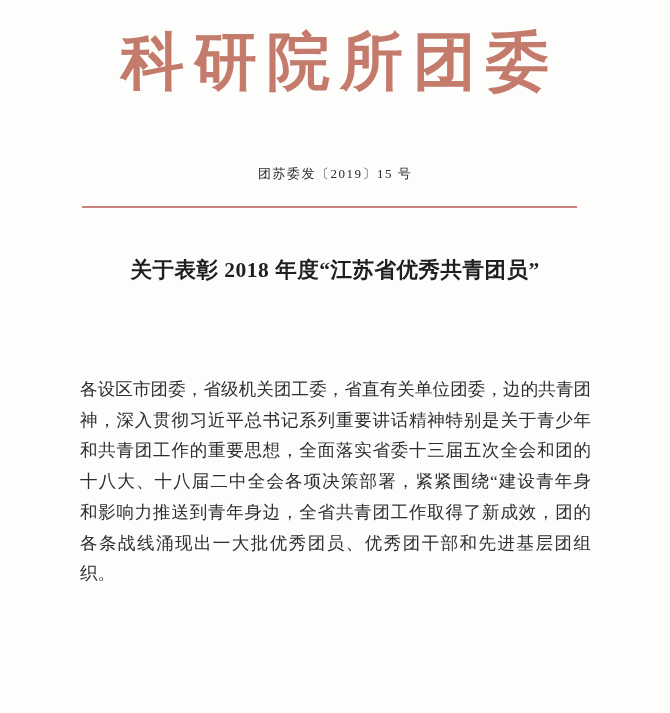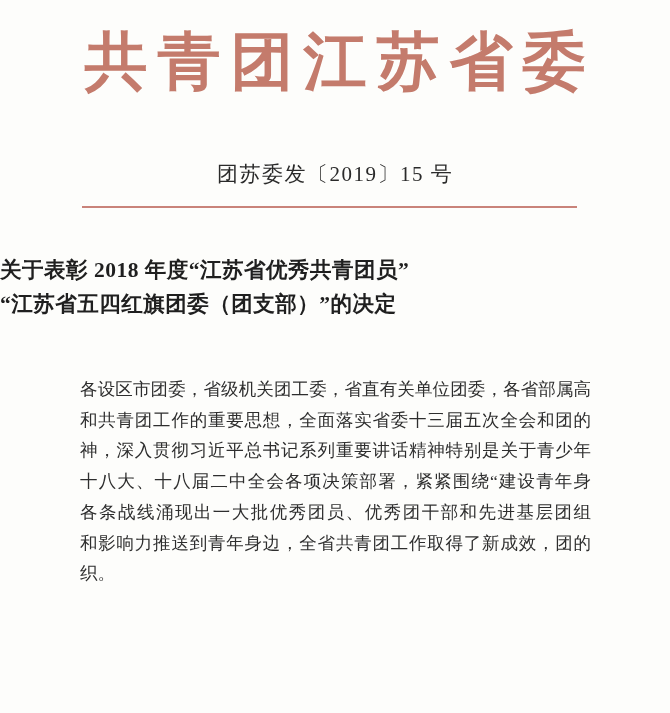--- a/index.html
+++ b/index.html
@@ -21,37 +21,38 @@
     letter-spacing:10px;
     text-indent:10px;
     line-height:92px;
     white-space:nowrap;
   }
   
   .doc-number{
     position:absolute;
     top:161px;left:0;width:670px;
     text-align:center;
-    font-size:21px;
+    font-size:13px;
     color:#2a2a2a;
     letter-spacing:1.5px;
     line-height:26px;
     white-space:nowrap;
   }
   
   .red-divider{
     position:absolute;
     top:206px;left:82px;
     width:495px;height:2px;
     background:#c9837a;
   }
   
   .doc-title{
     position:absolute;
     top:254px;left:0;width:670px;
+    text-align:center;
     font-size:21.5px;
     font-weight:bold;
     color:#1f1f1f;
     line-height:33.5px;
     letter-spacing:0.5px;
   }
   .doc-title .title-line{white-space:nowrap;}
   
   .doc-body{
     position:absolute;
@@ -71,34 +72,33 @@
   }
   .body-line.indent{
     text-indent:2em;
   }
 </style>
 </head>
 <body>
 
 <div class="page">
 
-  <div class="org-header">共青团江苏省委</div>
+  <div class="org-header">科研院所团委</div>
 
   <div class="doc-number">团苏委发〔2019〕15 号</div>
 
   <div class="red-divider"></div>
 
   <div class="doc-title">
     <div class="title-line">关于表彰 2018 年度“江苏省优秀共青团员”</div>
-    <div class="title-line">“江苏省五四红旗团委（团支部）”的决定</div>
   </div>
 
   <div class="doc-body">
-    <div class="body-line fill">各设区市团委，省级机关团工委，省直有关单位团委，各省部属高</div>
+    <div class="body-line fill">各设区市团委，省级机关团工委，省直有关单位团委，边的共青团</div>
+    <div class="body-line fill">神，深入贯彻习近平总书记系列重要讲话精神特别是关于青少年</div>
     <div class="body-line fill">和共青团工作的重要思想，全面落实省委十三届五次全会和团的</div>
-    <div class="body-line fill">神，深入贯彻习近平总书记系列重要讲话精神特别是关于青少年</div>
     <div class="body-line fill">十八大、十八届二中全会各项决策部署，紧紧围绕“建设青年身</div>
+    <div class="body-line fill">和影响力推送到青年身边，全省共青团工作取得了新成效，团的</div>
     <div class="body-line fill">各条战线涌现出一大批优秀团员、优秀团干部和先进基层团组</div>
-    <div class="body-line fill">和影响力推送到青年身边，全省共青团工作取得了新成效，团的</div>
     <div class="body-line">织。</div>
   </div>
 
 </div>
 
 </body></html>

